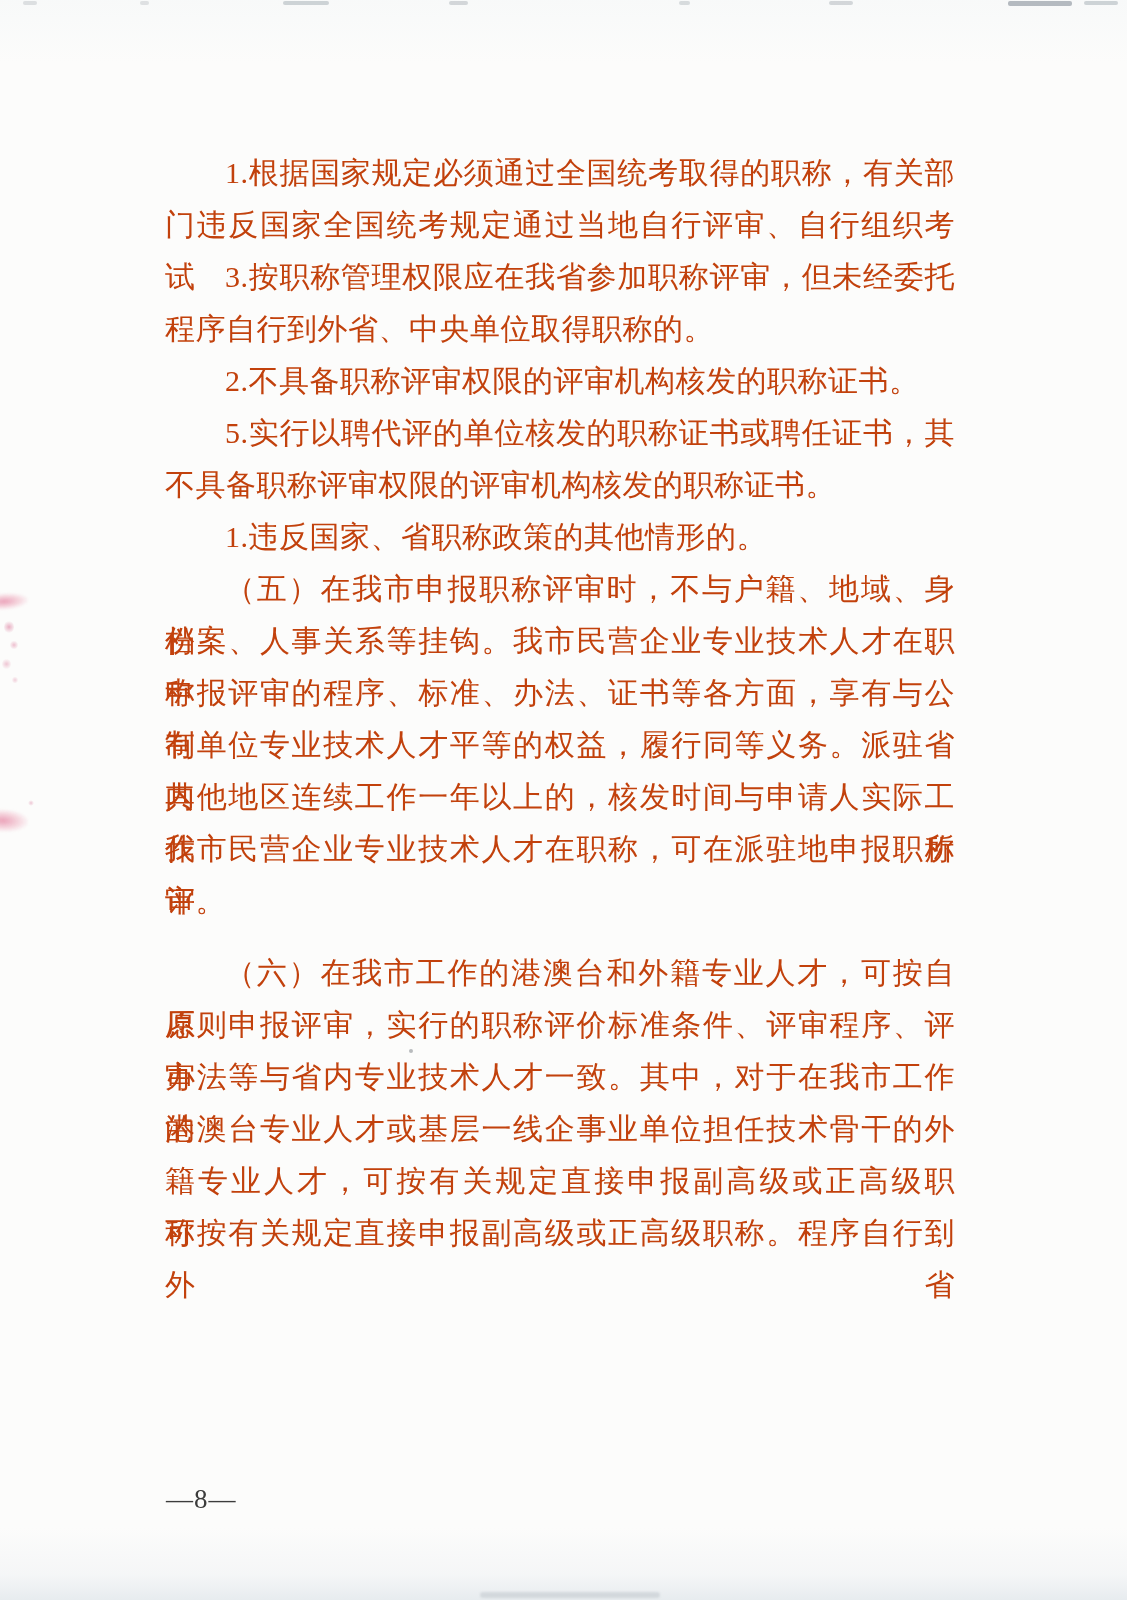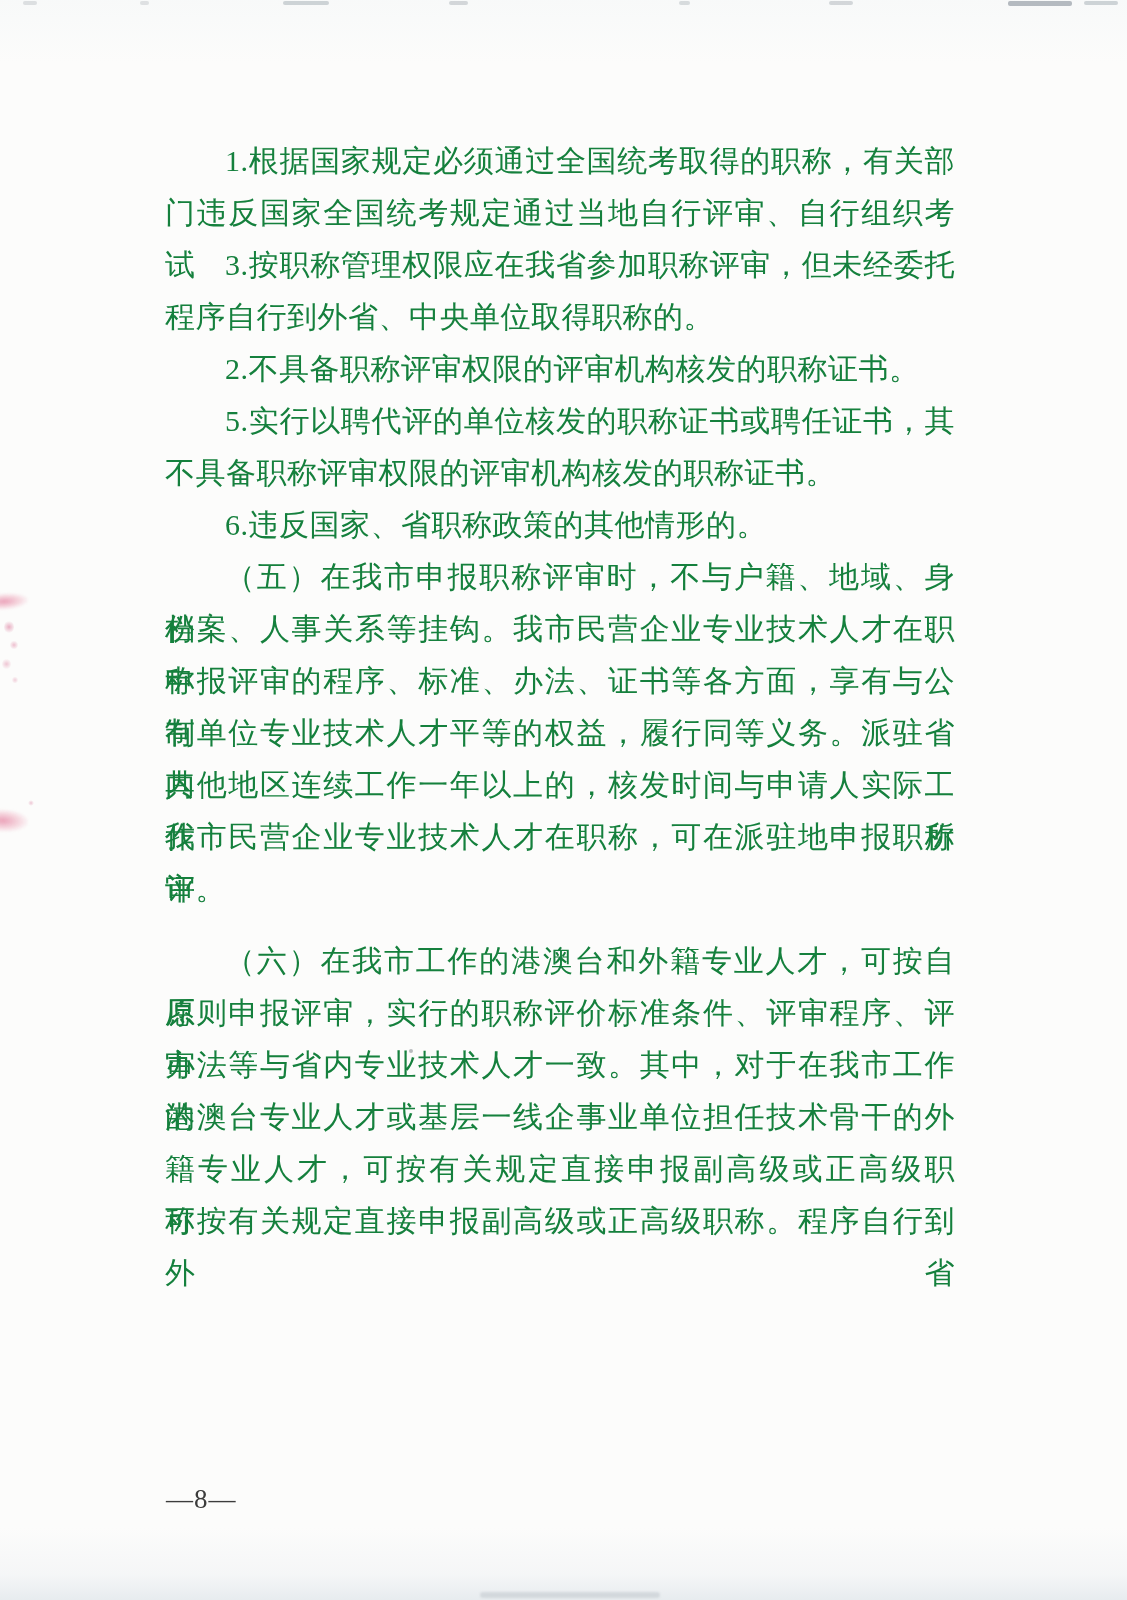--- a/index.html
+++ b/index.html
@@ -23,23 +23,23 @@
     inset: 0;
     background:
       linear-gradient(180deg, rgba(240,244,246,0.35) 0%, rgba(255,255,255,0) 4%),
       linear-gradient(0deg, rgba(214,222,229,0.55) 0%, rgba(228,233,238,0.30) 1.6%, rgba(255,255,255,0) 4.5%);
     pointer-events: none;
   }
 
   .textblock {
     position: absolute;
     left: 165px;
-    top: 135px;
+    top: 147px;
     width: 790px;
-    color: #15803d;
+    color: #c2410c;
     font-size: 30px;
     line-height: 52px;
     letter-spacing: 0.5px;
     -webkit-font-smoothing: antialiased;
   }
   .line {
     height: 52px;
     white-space: nowrap;
   }
   .line.just {
@@ -128,21 +128,21 @@
   <div class="artifact bottom-smudge"></div>
 
   <div class="textblock">
     <div class="line indent just">1.根据国家规定必须通过全国统考取得的职称，有关部</div>
     <div class="line just">门违反国家全国统考规定通过当地自行评审、自行组织考试</div>
     <div class="line indent just">3.按职称管理权限应在我省参加职称评审，但未经委托</div>
     <div class="line">程序自行到外省、中央单位取得职称的。</div>
     <div class="line indent">2.不具备职称评审权限的评审机构核发的职称证书。</div>
     <div class="line indent just">5.实行以聘代评的单位核发的职称证书或聘任证书，其</div>
     <div class="line">不具备职称评审权限的评审机构核发的职称证书。</div>
-    <div class="line indent">6.违反国家、省职称政策的其他情形的。</div>
+    <div class="line indent">1.违反国家、省职称政策的其他情形的。</div>
     <div class="line indent just">（五）在我市申报职称评审时，不与户籍、地域、身份、</div>
     <div class="line just">档案、人事关系等挂钩。我市民营企业专业技术人才在职称</div>
     <div class="line just">申报评审的程序、标准、办法、证书等各方面，享有与公有</div>
     <div class="line just">制单位专业技术人才平等的权益，履行同等义务。派驻省内</div>
     <div class="line just">其他地区连续工作一年以上的，核发时间与申请人实际工作所</div>
     <div class="line just">我市民营企业专业技术人才在职称，可在派驻地申报职称评</div>
     <div class="line">审。</div>
     <div class="line indent just gap">（六）在我市工作的港澳台和外籍专业人才，可按自愿</div>
     <div class="line just">原则申报评审，实行的职称评价标准条件、评审程序、评审</div>
     <div class="line just">办法等与省内专业技术人才一致。其中，对于在我市工作的</div>

